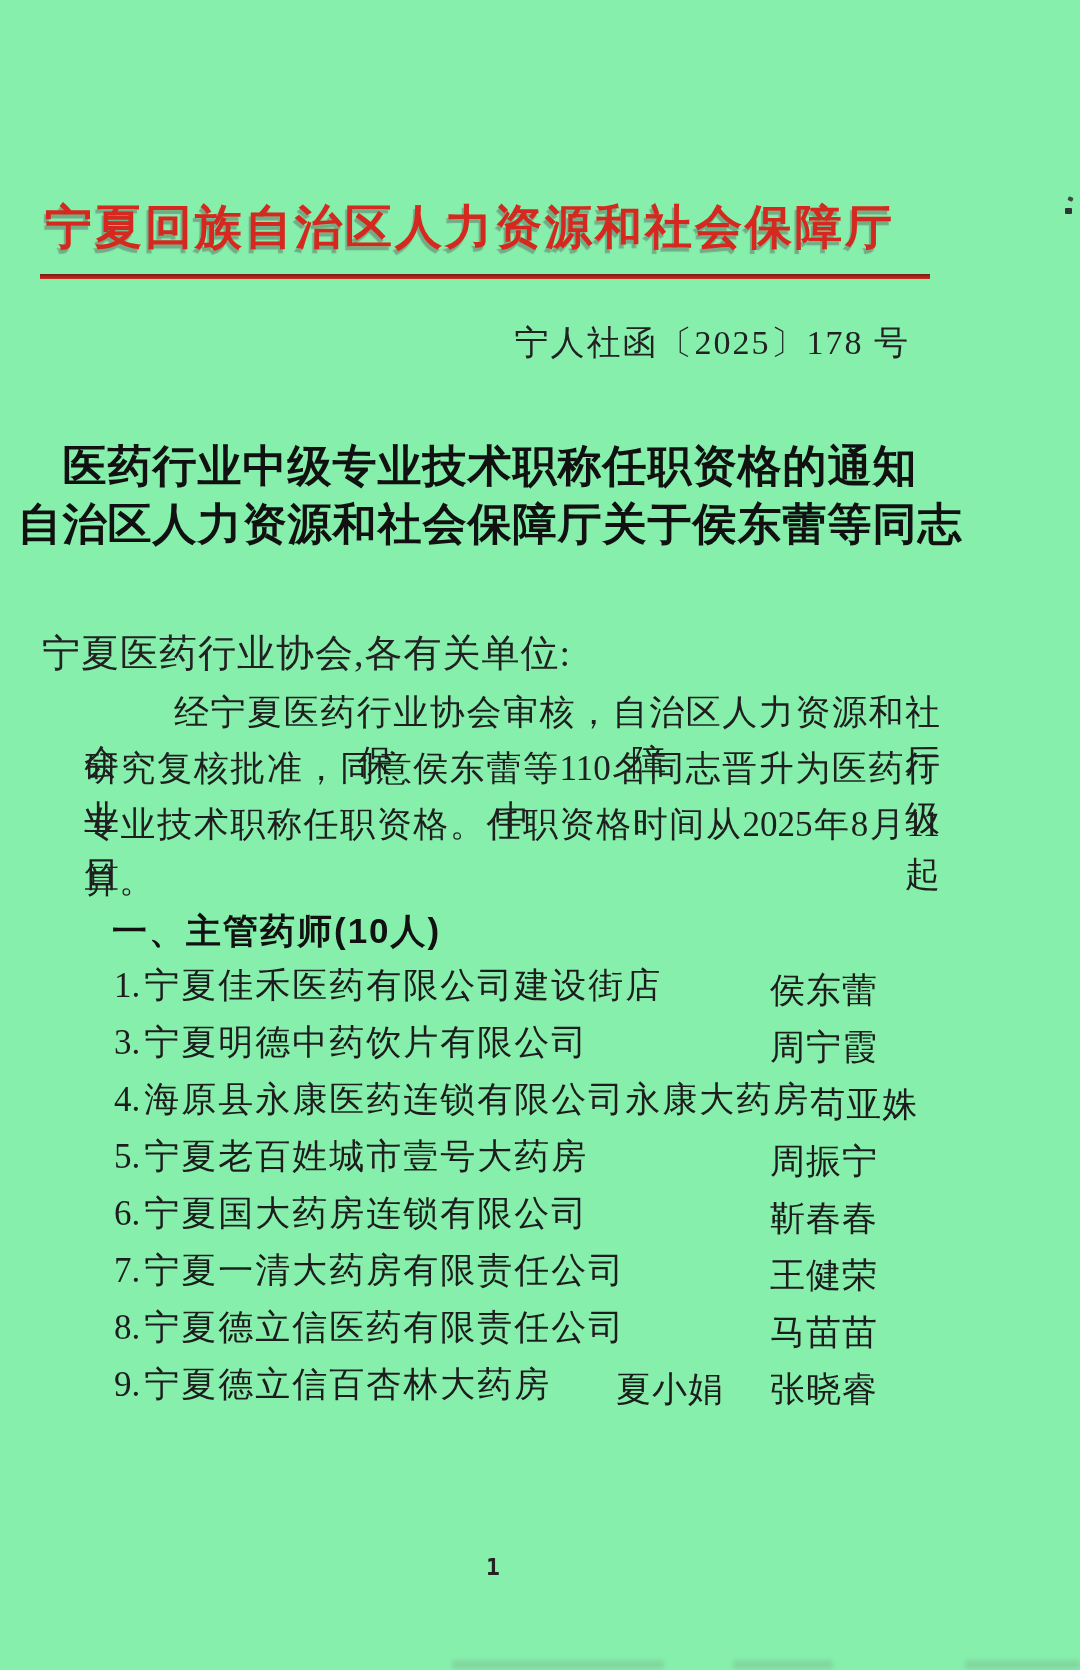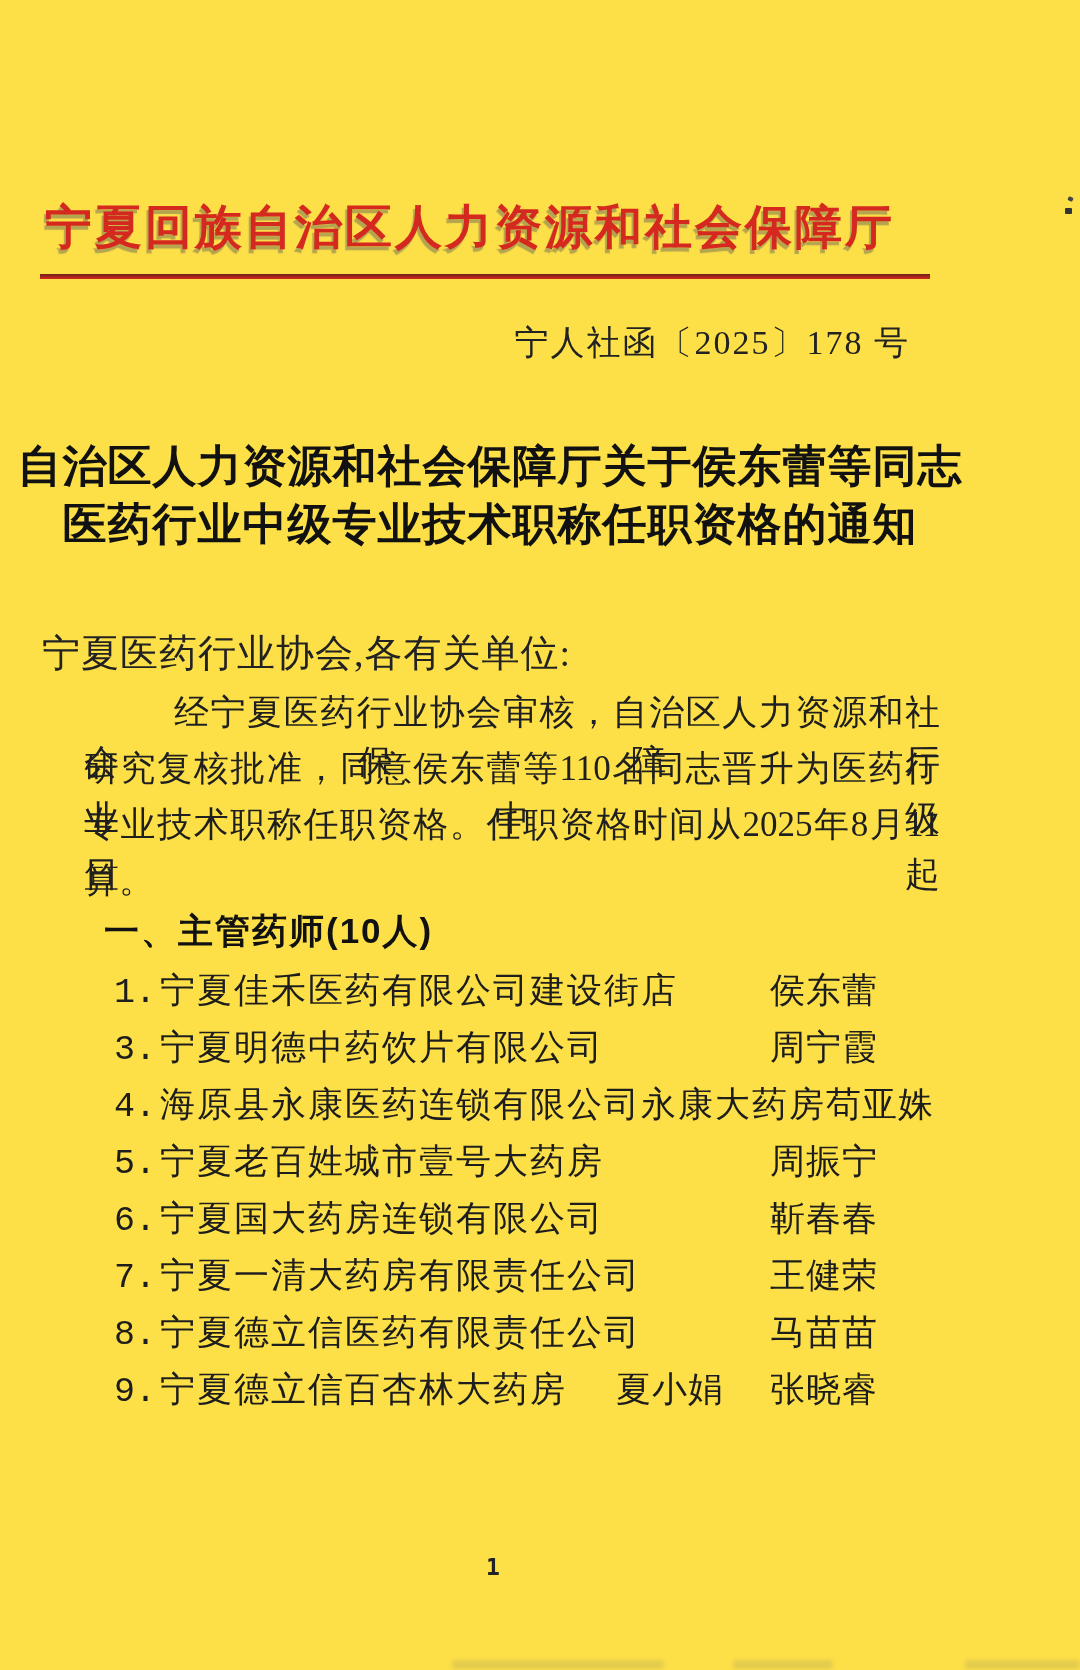--- a/index.html
+++ b/index.html
@@ -4,21 +4,21 @@
 <style>
   html, body {
     margin: 0;
     padding: 0;
     background: #e8e8e8;
   }
   .page {
     position: relative;
     width: 1080px;
     height: 1670px;
-    background: #fde047;
+    background: #86efac;
     overflow: hidden;
     font-family: "Liberation Serif", serif;
     color: #1c1c1c;
   }
 
   
   .agency {
     position: absolute;
     top: 196px;
     left: 0;
@@ -95,42 +95,40 @@
     white-space: normal;
     text-align: justify;
     text-align-last: justify;
   }
   .bl.indent { text-indent: 90px; }
 
   
   .section {
     position: absolute;
     top: 908px;
-    left: 104px;
+    left: 112px;
     font-size: 35px;
     font-weight: 700;
     font-family: "Liberation Sans", sans-serif;
     color: #111;
     letter-spacing: 2px;
     white-space: nowrap;
   }
 
   
   .roster {
     position: absolute;
     top: 962px;
     left: 114px;
     width: 764px;
   }
   .row {
     height: 57px;
     display: flex;
     justify-content: space-between;
-    align-items: center;
-    font-family: Liberation Mono, monospace;
   }
   .org {
     font-size: 35px;
     letter-spacing: 2px;
     white-space: nowrap;
     color: #1d1d1d;
   }
   .no { margin-right: 4px; letter-spacing: 0; }
   .names {
     display: flex;
@@ -198,22 +196,22 @@
 <body>
 
 <div class="page">
 
   <div class="agency">宁夏回族自治区人力资源和社会保障厅</div>
   <div class="red-rule"></div>
 
   <div class="doc-no">宁人社函〔2025〕178 号</div>
 
   <div class="title">
+    <div>医药行业中级专业技术职称任职资格的通知</div>
     <div>自治区人力资源和社会保障厅关于侯东蕾等同志</div>
-    <div>医药行业中级专业技术职称任职资格的通知</div>
   </div>
 
   <div class="salutation">宁夏医药行业协会,各有关单位:</div>
 
   <div class="body-text">
     <div class="bl just indent">经宁夏医药行业协会审核，自治区人力资源和社会保障厅</div>
     <div class="bl just">研究复核批准，同意侯东蕾等110名同志晋升为医药行业中级</div>
     <div class="bl just">专业技术职称任职资格。任职资格时间从2025年8月11日起</div>
     <div class="bl">算。</div>
   </div>

